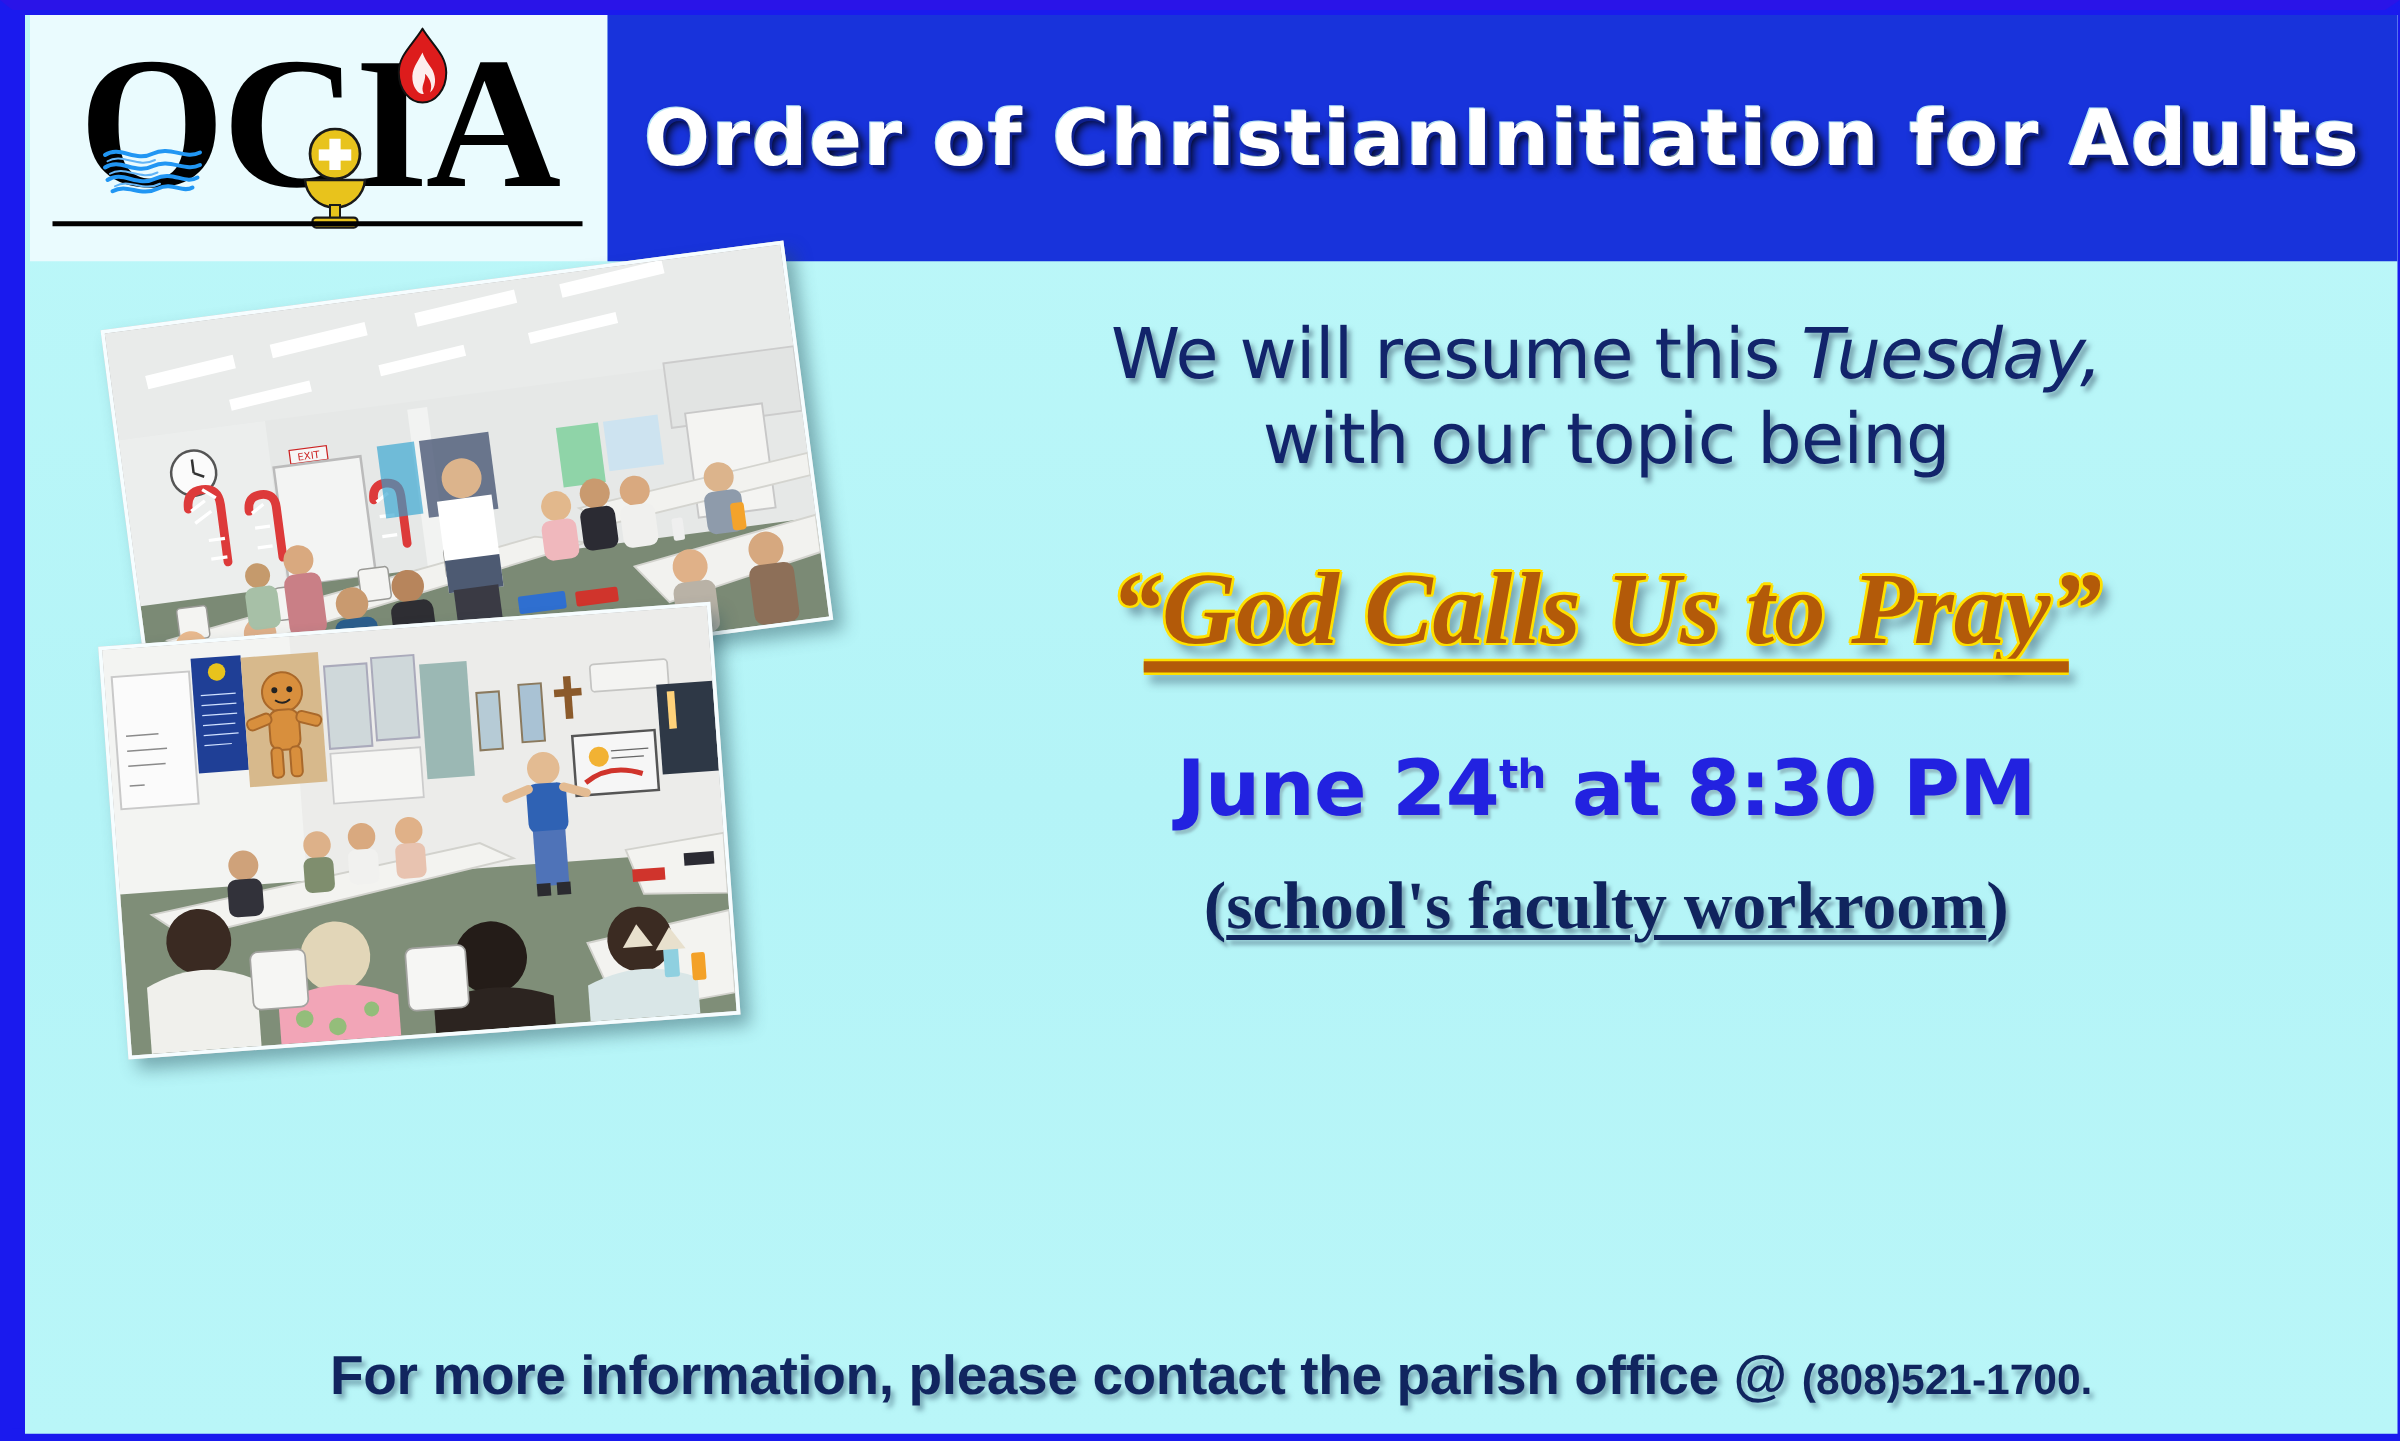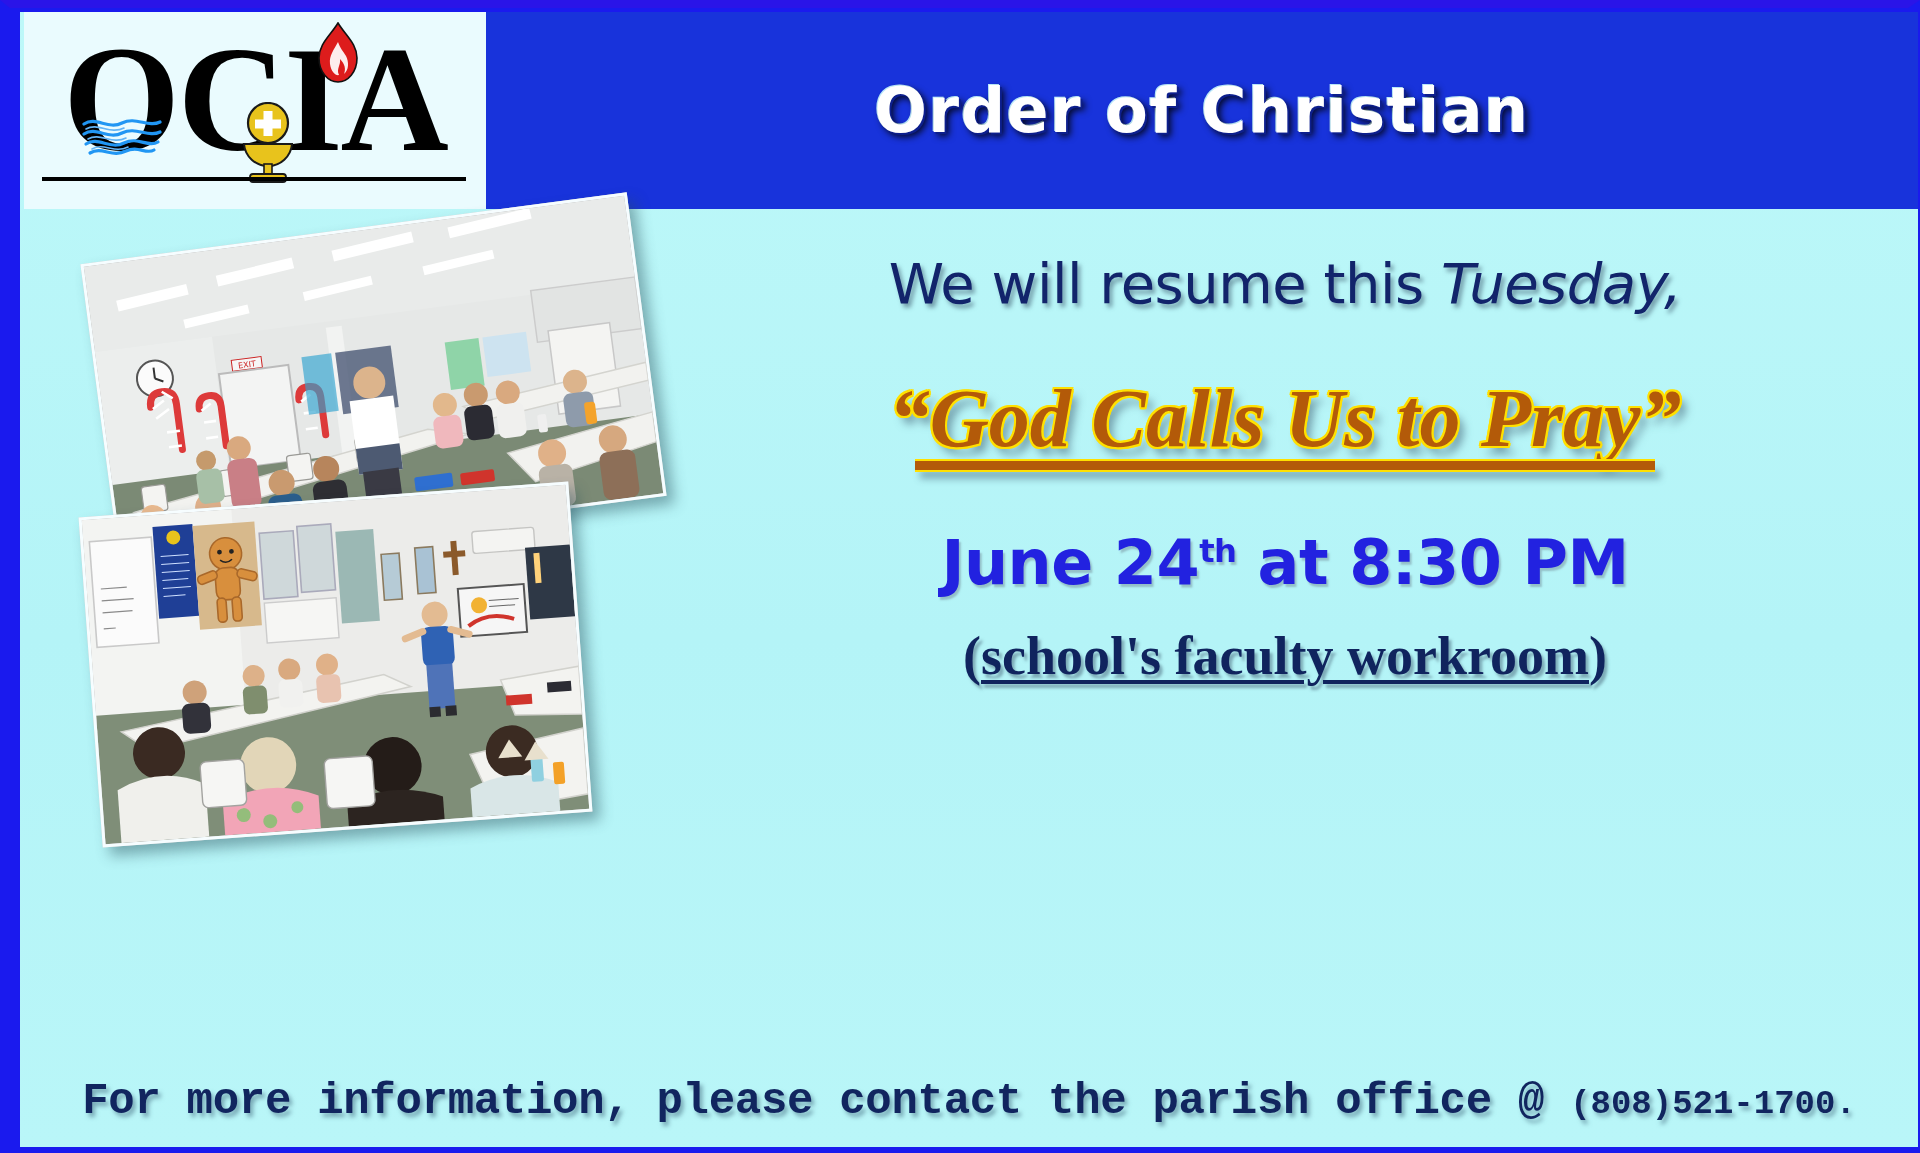--- a/index.html
+++ b/index.html
@@ -159,21 +159,21 @@
     font-size:54px;line-height:64px;
     color:#10245e;
     text-shadow:3px 4px 3px rgba(70,100,120,.5);
   }
   .place u{text-decoration:underline;text-decoration-thickness:4px;text-underline-offset:6px;}
 
   
   .footer{
     position:absolute;left:0;bottom:16px;width:1898px;
     text-align:center;
-    font-family:Liberation Mono, monospace;
+    font-family:Liberation Sans, sans-serif;
     font-weight:700;
     font-size:44px;line-height:54px;
     color:#11255f;
     letter-spacing:-.3px;
     text-shadow:3px 4px 4px rgba(70,110,130,.55);
     white-space:nowrap;
   }
   .footer .phone{font-size:34px;letter-spacing:0px;}
 </style>
 </head>
@@ -221,20 +221,21 @@
               <path d="M22 20 C18 28, 13 33, 14 42 C15 50, 20 54, 23 53 C20 47, 25 43, 24 37 C29 42, 30 47, 28 52 C33 48, 33 40, 30 34 C27 29, 24 26, 22 20 Z" fill="#ffffff" opacity="0.92"></path>
             </svg>
           </div>
 
           <div class="logo-underline"></div>
         </div>
       </div>
 
       <div class="header-title">
         <div class="header-line">Order of Christian</div>
+        <div class="header-line">Initiation for Adults</div>
       </div>
     </div>
 
     <div class="photos">
 
       <div class="photo photo1">
         <svg class="ph-img" viewBox="0 0 545 300" preserveAspectRatio="none">
           <rect width="545" height="300" fill="#cfd3d2"></rect>
 
           <rect x="0" y="0" width="545" height="96" fill="#e9ebea"></rect>
@@ -450,20 +451,21 @@
         </svg>
       </div>
     </div>
 
     <div class="content">
 
       <div class="intro">
         <div>
           <span>We will resume this </span><em>Tuesday,</em>
         </div>
+        <div>with our topic being</div>
       </div>
 
       <div class="topic-wrap">
         <span class="topic">“God Calls Us to Pray”</span>
         <span class="topic-underline"></span>
       </div>
 
       <div class="when">
         <div><span>June 24</span><sup>th</sup><span> at 8:30 PM</span></div>
       </div>

